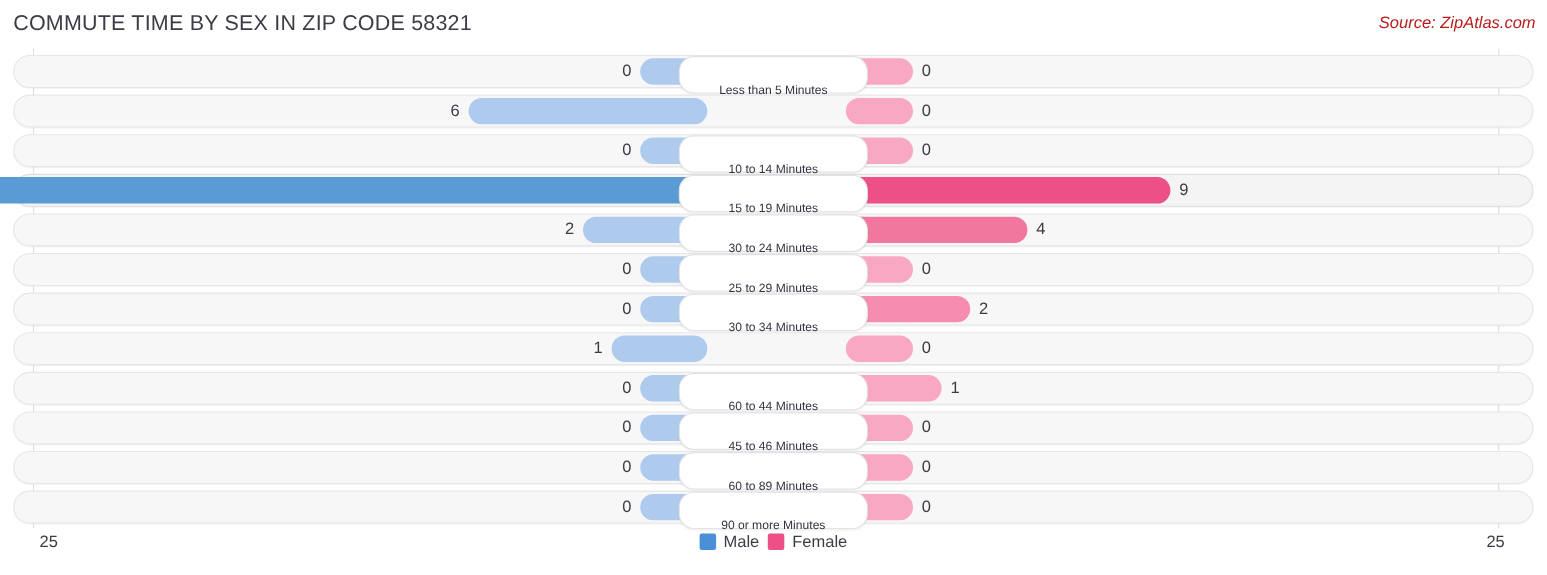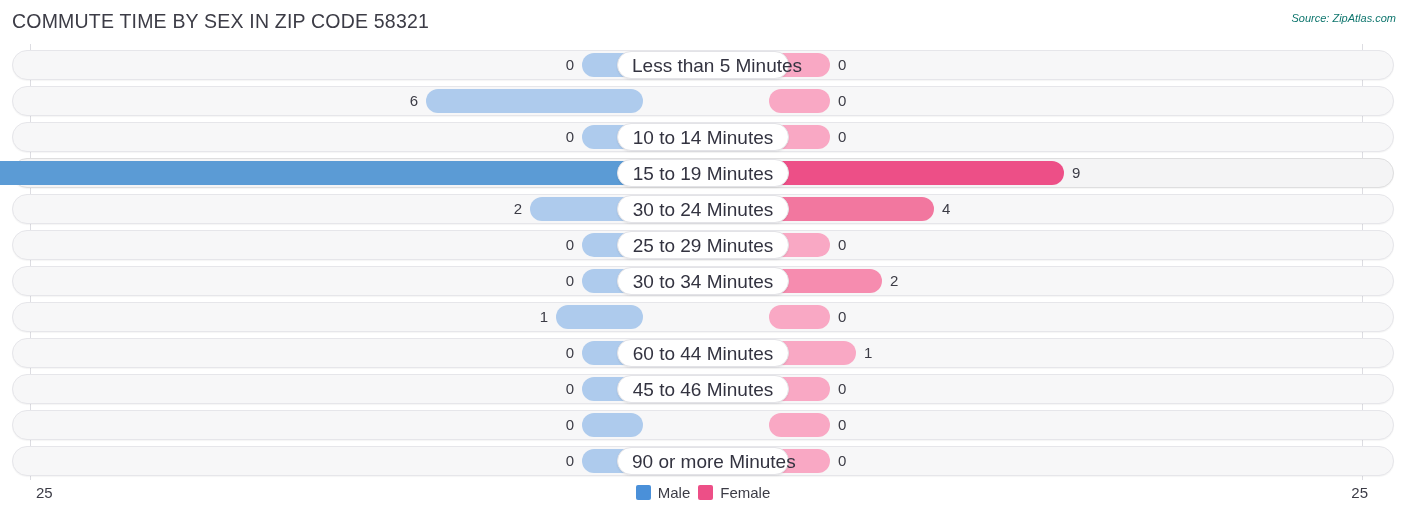--- a/index.html
+++ b/index.html
@@ -28,23 +28,23 @@
     top: 10px;
     font-size: 19.5px;
     letter-spacing: 0.2px;
     color: #3c3c46;
     white-space: nowrap;
   }
   #source-note {
     position: absolute;
     right: 10px;
     top: 12px;
-    font-size: 11px;
+    font-size: 15px;
     font-style: italic;
-    color: #0f766e;
+    color: #b91c1c;
     white-space: nowrap;
   }
 
   
   #plot {
     position: absolute;
     left: 0;
     top: 44px;
     width: 1406px;
     height: 436px;
@@ -113,25 +113,25 @@
   }
 
   .center-pill {
     position: absolute;
     top: 1px;
     height: 28px;
     line-height: 28px;
     background: #ffffff;
     border: 1px solid #e3e3e7;
     border-radius: 14px;
-    font-size: 19px;
+    font-size: 11px;
     color: #333340;
     text-align: center;
     white-space: nowrap;
-    padding: 0 14px;
+    padding: 16px 14px;
     box-sizing: border-box;
     box-shadow: 0 1px 2px rgba(0,0,0,0.07);
   }
 
   
   #footer {
     position: absolute;
     left: 0;
     top: 480px;
     width: 1406px;
@@ -261,20 +261,21 @@
         <div class="val val-left" style="left: 512px; width: 62px;">0</div>
         <div class="val val-right" style="left: 838px; width: 62px;">0</div>
         <div class="center-pill" style="left: 617px; width: 172px;">45 to 46 Minutes</div>
       </div>
       <div class="row" style="top: 366px;"></div>
       <div class="bars" style="top: 366px;">
         <div class="bar bar-male" style="left: 582px; width: 61px;"></div>
         <div class="bar bar-female" style="left: 769px; width: 61px;"></div>
         <div class="val val-left" style="left: 512px; width: 62px;">0</div>
         <div class="val val-right" style="left: 838px; width: 62px;">0</div>
+        <div class="center-pill" style="left: 617px; width: 172px;">60 to 89 Minutes</div>
       </div>
       <div class="row" style="top: 402px;"></div>
       <div class="bars" style="top: 402px;">
         <div class="bar bar-male" style="left: 582px; width: 61px;"></div>
         <div class="bar bar-female" style="left: 769px; width: 61px;"></div>
         <div class="val val-left" style="left: 512px; width: 62px;">0</div>
         <div class="val val-right" style="left: 838px; width: 62px;">0</div>
         <div class="center-pill" style="left: 617px; width: 172px;">90 or more Minutes</div>
       </div>
     </div>

